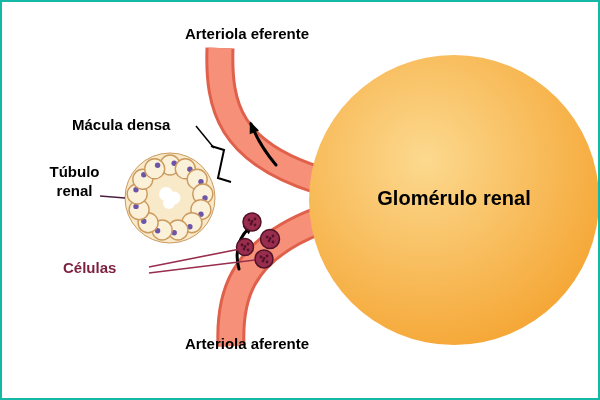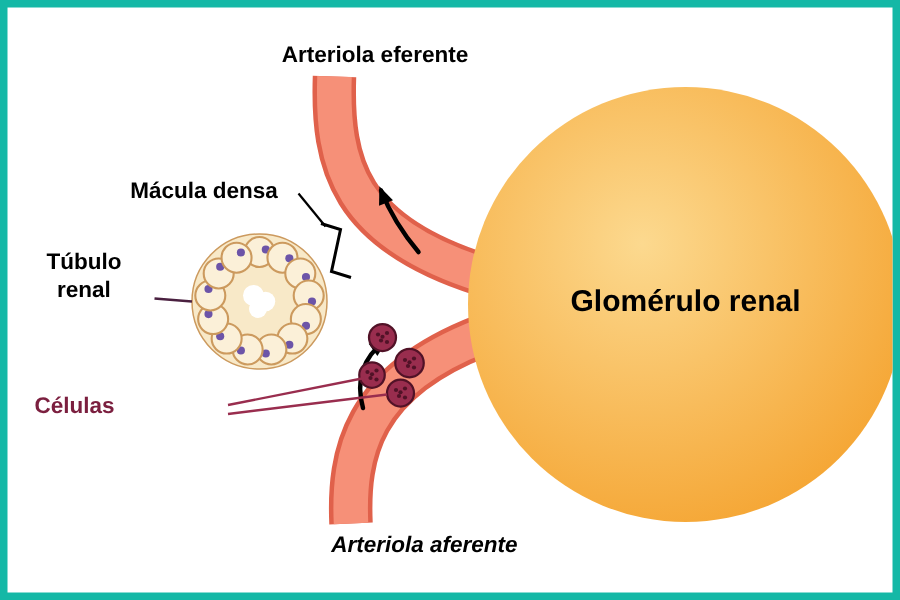--- a/index.html
+++ b/index.html
@@ -1,26 +1,26 @@
 <!DOCTYPE html>
 <html><head>
 <meta charset="utf-8">
 <style>
   html,body{margin:0;padding:0;background:#fff;}
   .stage{
     position:relative;width:600px;height:400px;background:#ffffff;
-    border:5px solid #14b8a6;box-sizing:border-box;overflow:hidden;
+    border:2px solid #14b8a6;box-sizing:border-box;overflow:hidden;
     font-family:"Liberation Sans",sans-serif;
   }
   .stage svg{position:absolute;left:0;top:0;}
   .lbl{
     position:absolute;font-weight:bold;font-size:15px;color:#000;
     line-height:19px;white-space:nowrap;
   }
-  .lbl span{display:block;}
+  .lbl span{display:block;padding-left:43px;}
   .lbl.jg{color:#7B1F3F;}
   .lbl.big{font-size:20px;}
 </style>
 </head>
 <body>
 
 <div class="stage">
 
   <svg id="diagram-svg" width="600" height="400" viewBox="0 0 600 400">
     <defs>
@@ -118,27 +118,27 @@
       <path d="M 194 124 L 212 146" stroke="#000" stroke-width="1.5"></path>
       <path d="M 209 144 L 222 148 L 216 176 L 229 180" stroke="#000" stroke-width="2"></path>
       <path d="M 98 194 L 123 196" stroke-width="1.6" stroke="#4A2040"></path>
       <path d="M 147 265 L 238 247" stroke-width="1.6" stroke="#992D4E"></path>
       <path d="M 147 271 L 253 258" stroke-width="1.6" stroke="#992D4E"></path>
     </g>
   </svg>
 
   <div class="lbl" style="left:150px;top:22px;width:190px;text-align:center;">Arteriola eferente</div>
 
-  <div class="lbl" style="left:70px;top:113px;width:122px;text-align:center;">Mácula densa</div>
+  <div class="lbl" style="left:70px;top:113px;width:122px;text-align:left;">Mácula densa</div>
 
   <div class="lbl" style="left:0px;top:160px;width:102px;text-align:center;">
     <span>Túbulo</span>
     <span>renal</span>
   </div>
 
   <div class="lbl jg" style="left:18px;top:256px;width:190px;">
     <span>Células</span>
   </div>
 
   <div class="lbl big" style="left:352px;top:187px;width:200px;text-align:center;">Glomérulo renal</div>
 
-  <div class="lbl" style="left:150px;top:349px;width:190px;text-align:right;font-style:italic;">Arteriola aferente</div>
+  <div class="lbl" style="left:150px;top:332px;width:190px;text-align:center;">Arteriola aferente</div>
 </div>
 
 </body></html>

